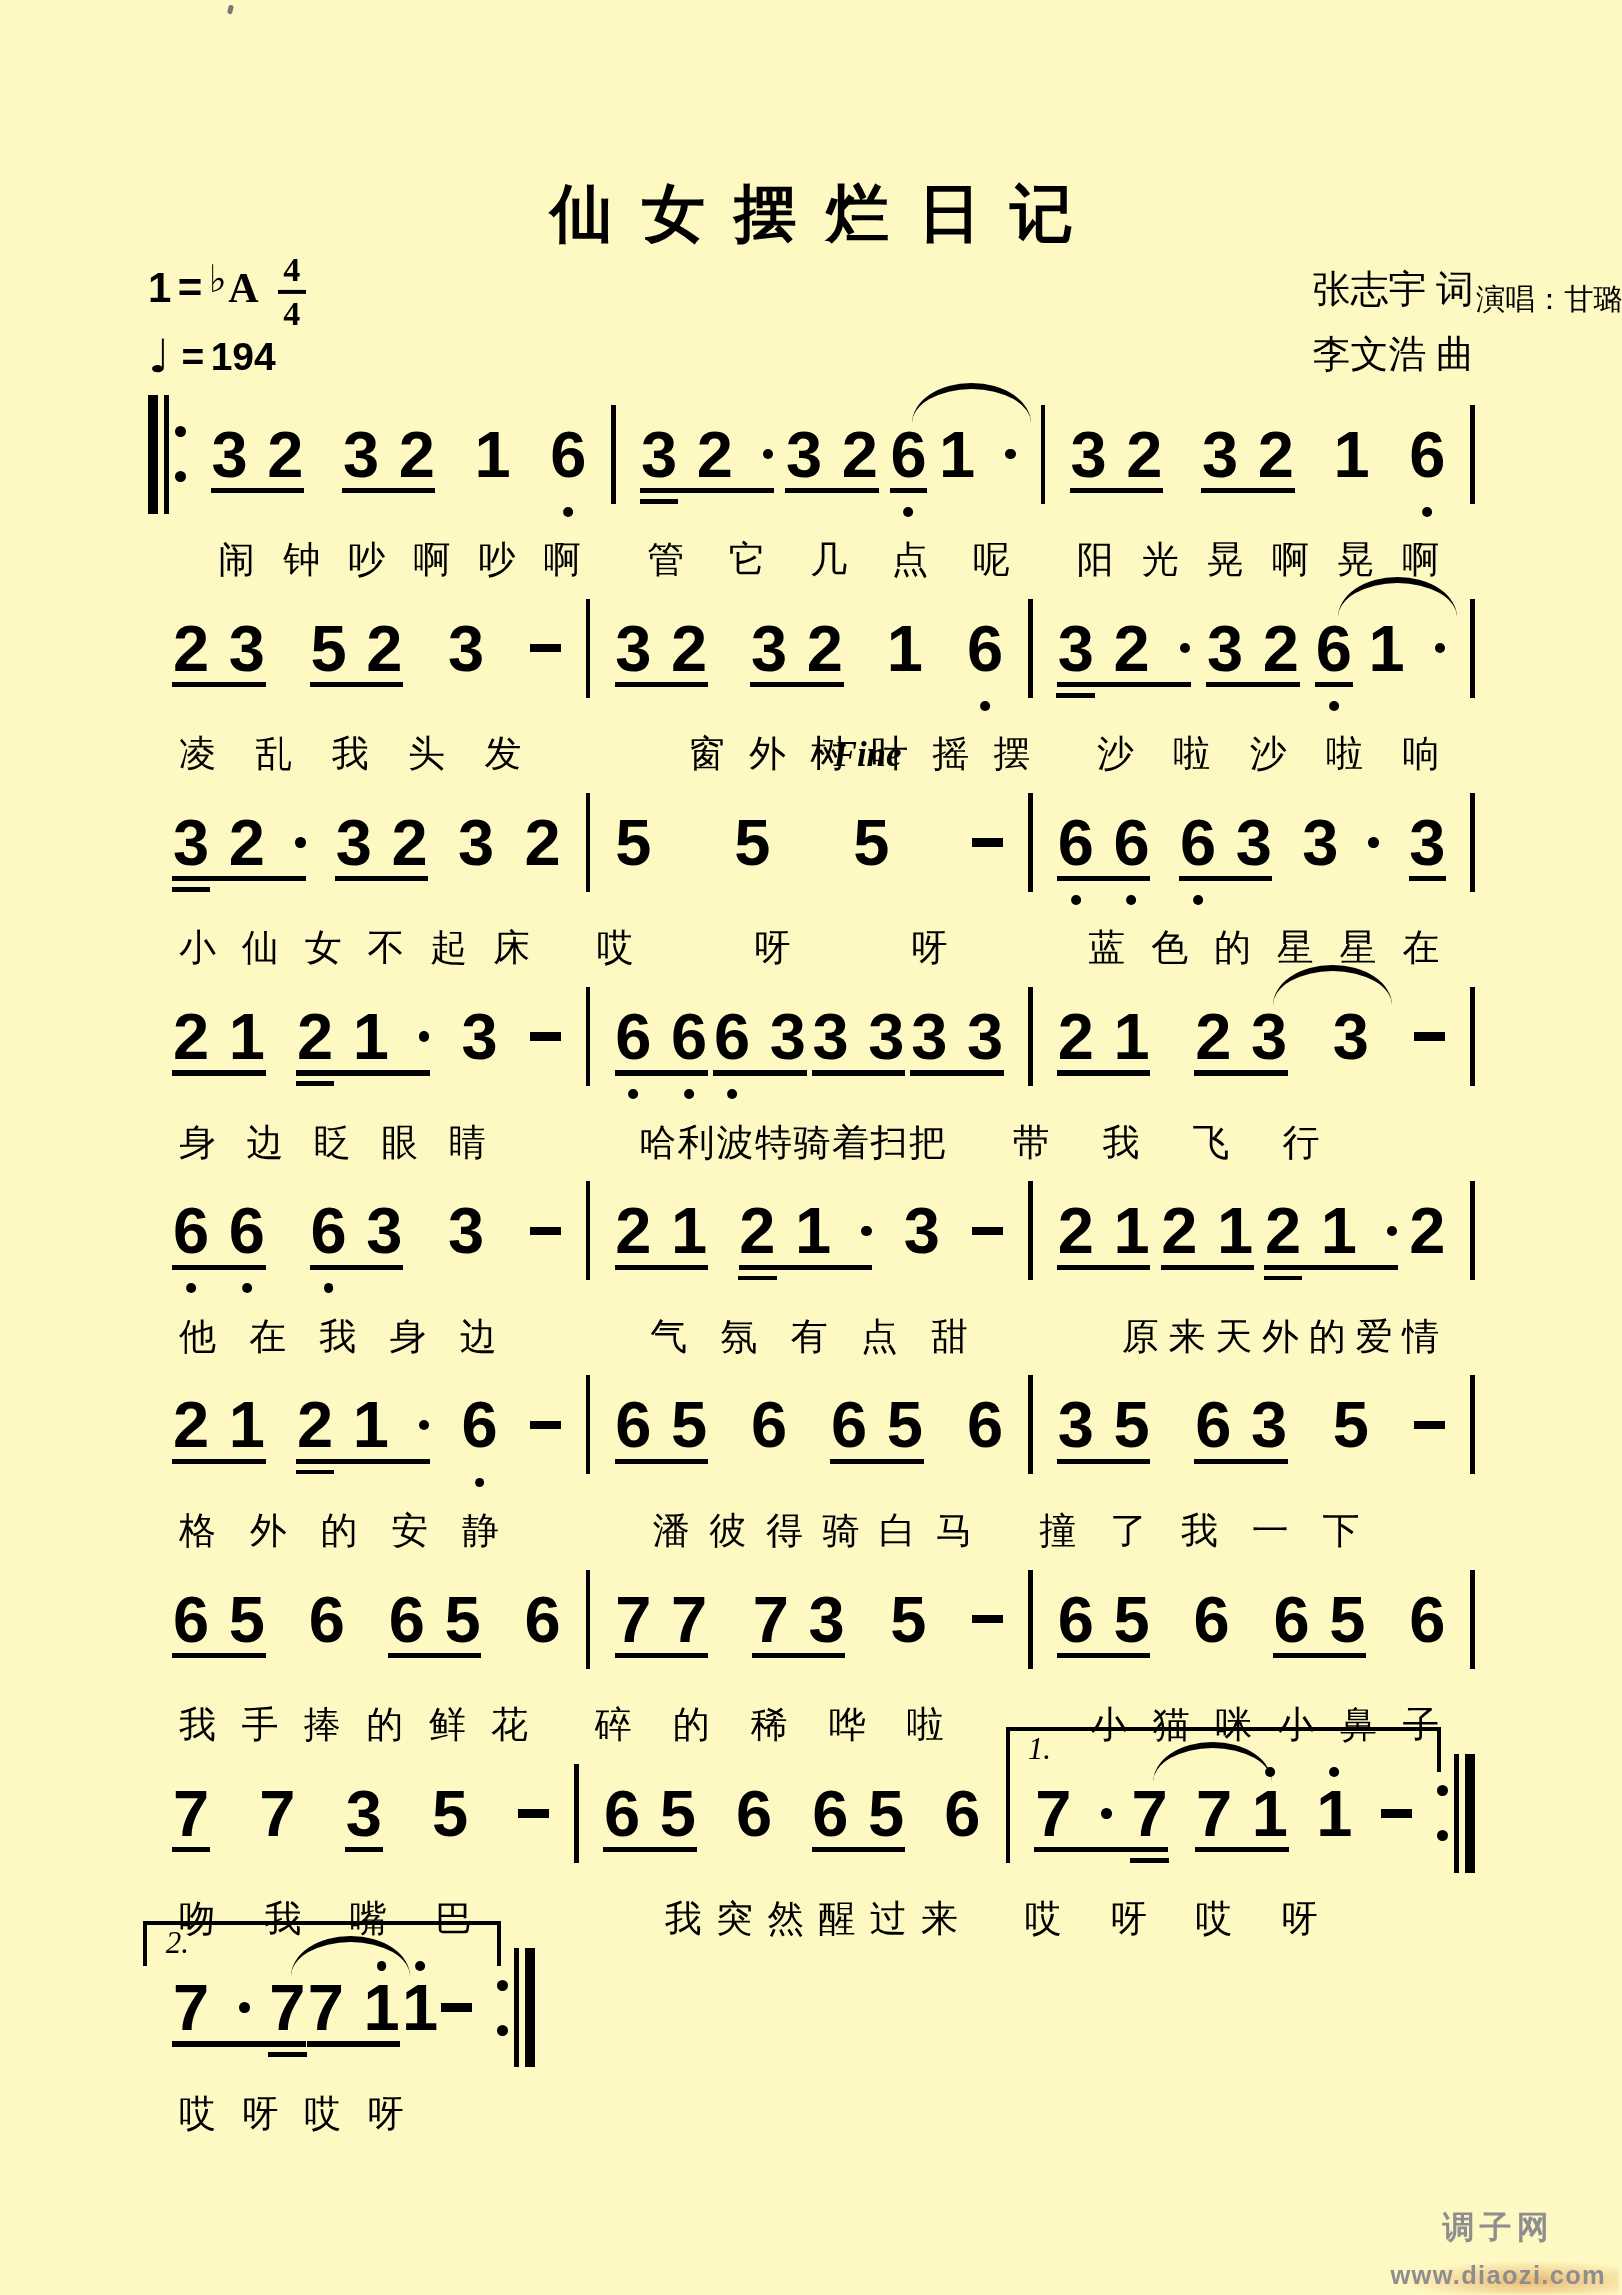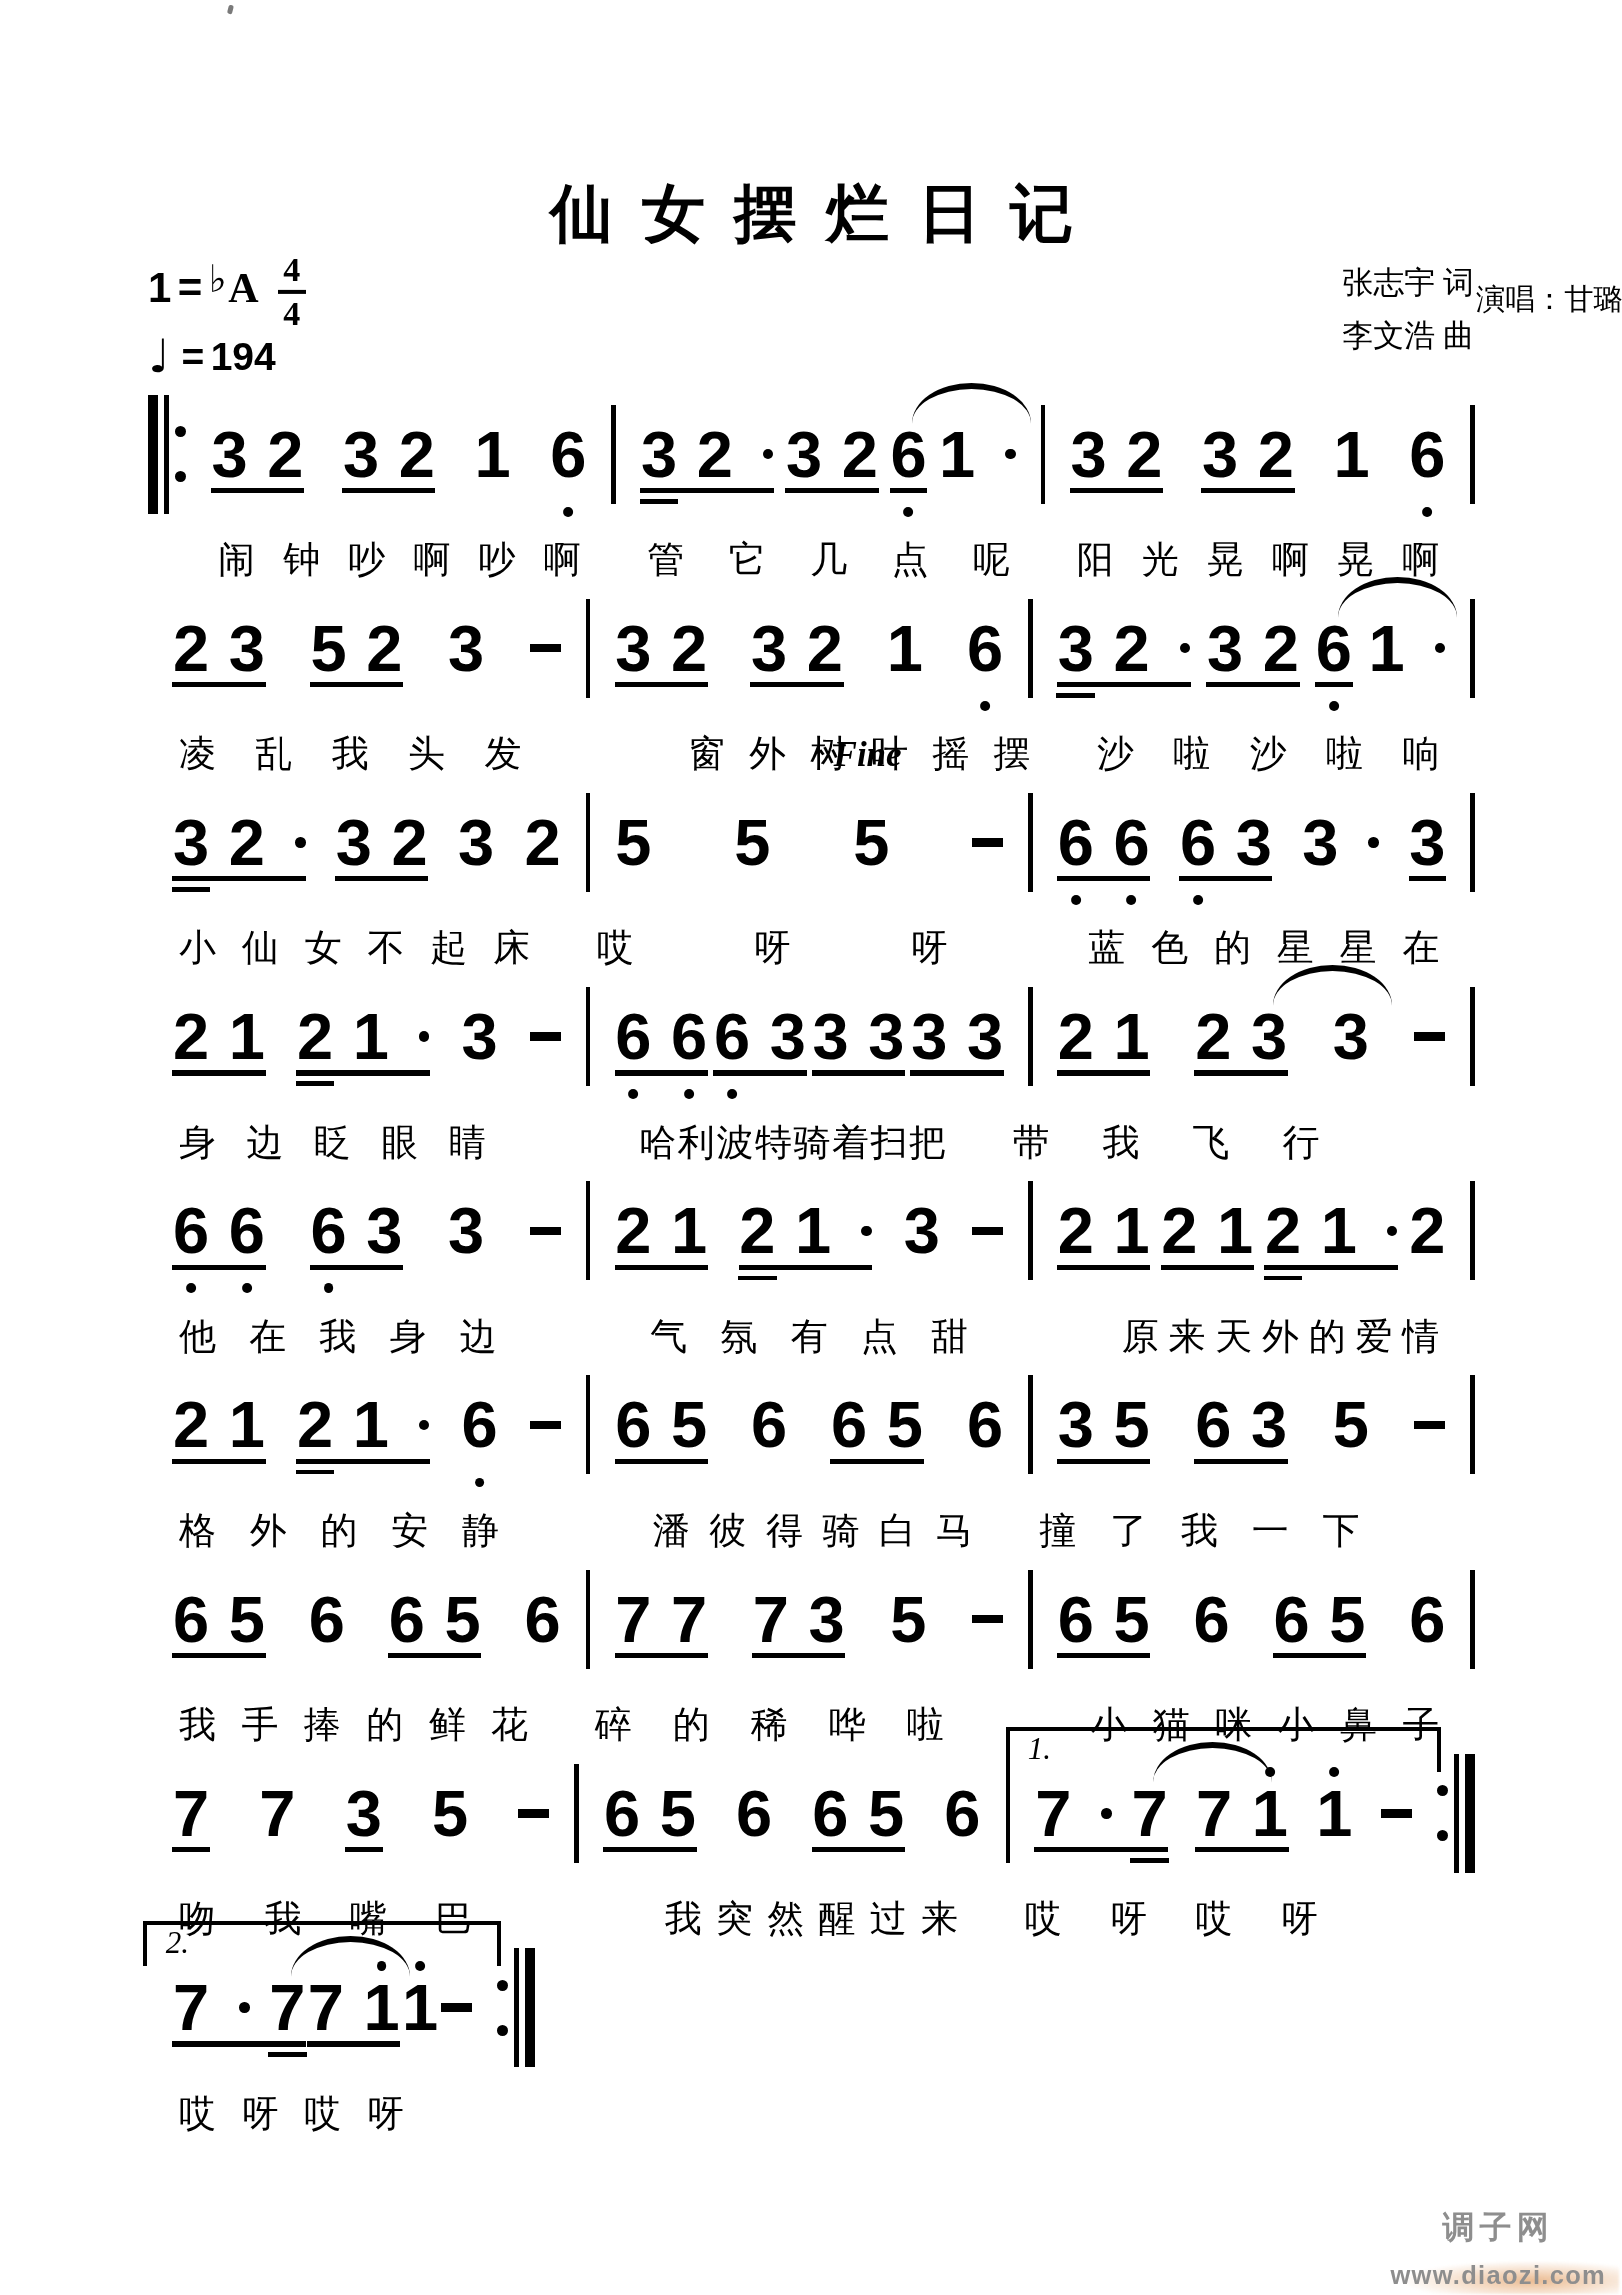--- a/index.html
+++ b/index.html
@@ -1,16 +1,16 @@
 <!DOCTYPE html>
 <html style="font-size:10.5px"><head>
 <meta charset="utf-8">
 <style>
   html,body{margin:0;padding:0;background:#e8e8e8;}
-  .sheet{position:relative;width:1623px;height:2295px;background:#ffffff;overflow:hidden;
+  .sheet{position:relative;width:1623px;height:2295px;background:#fef9c3;overflow:hidden;
          font-family:"Liberation Sans",sans-serif;color:#000;}
 
   
   .title{position:absolute;top:171px;left:0;right:0;text-align:center;
          font-family:"Liberation Serif",serif;font-weight:bold;font-size:63px;
          letter-spacing:29px;text-indent:29px;}
   .keyblock{position:absolute;left:148px;top:249px;}
   .keyline{display:flex;align-items:center;font-weight:bold;font-size:42px;line-height:1;}
   .keyline .eq{margin:0 6.5px;}
   .flat{font-family:"DejaVu Sans",sans-serif;font-size:38px;transform:translateY(-9.2px);margin-right:1.3px;}
@@ -19,21 +19,21 @@
         font-family:"Liberation Serif",serif;font-weight:bold;font-size:34px;line-height:1;transform:translateY(3.9px);}
   .frac i{display:block;width:27.5px;height:4.6px;background:#000;margin:2.6px 0;}
   .tempoline{display:flex;align-items:center;font-weight:bold;font-size:39px;margin-top:6.5px;line-height:1;}
   .qnote{font-family:"DejaVu Sans",sans-serif;font-size:46px;margin-right:5.2px;font-weight:normal;}
   .tempoline .eq{margin:0 6.5px;}
   .singer{position:absolute;top:280px;left:0;right:0;text-align:right;
           font-family:"Liberation Serif",serif;font-size:29.4px;}
   .transcriber{position:absolute;top:346px;left:0;right:0;text-align:center;
           font-family:"Liberation Serif",serif;font-size:28px;}
   .credits{position:absolute;top:257px;right:149px;text-align:right;
-          font-family:"Liberation Serif",serif;font-size:31px;line-height:1.7;}
+          font-family:"Liberation Serif",serif;font-size:38px;line-height:1.7;}
   .artifact{position:absolute;left:228px;top:5.2px;width:4.6px;height:8.5px;background:#7a7a7a;
           border-radius:2px;transform:rotate(14deg);}
 
   
   .score{position:absolute;left:148px;top:391px;width:1327px;}
   .line{margin-bottom:5.2px;}
   .line.short{width:387px;}
   .note-row{display:flex;align-items:center;height:126px;}
   .lyric-row{display:flex;margin-top:22px;height:41px;margin-bottom:2.6px;}
   .measure{flex:1 1 0;display:flex;justify-content:space-between;align-items:center;

